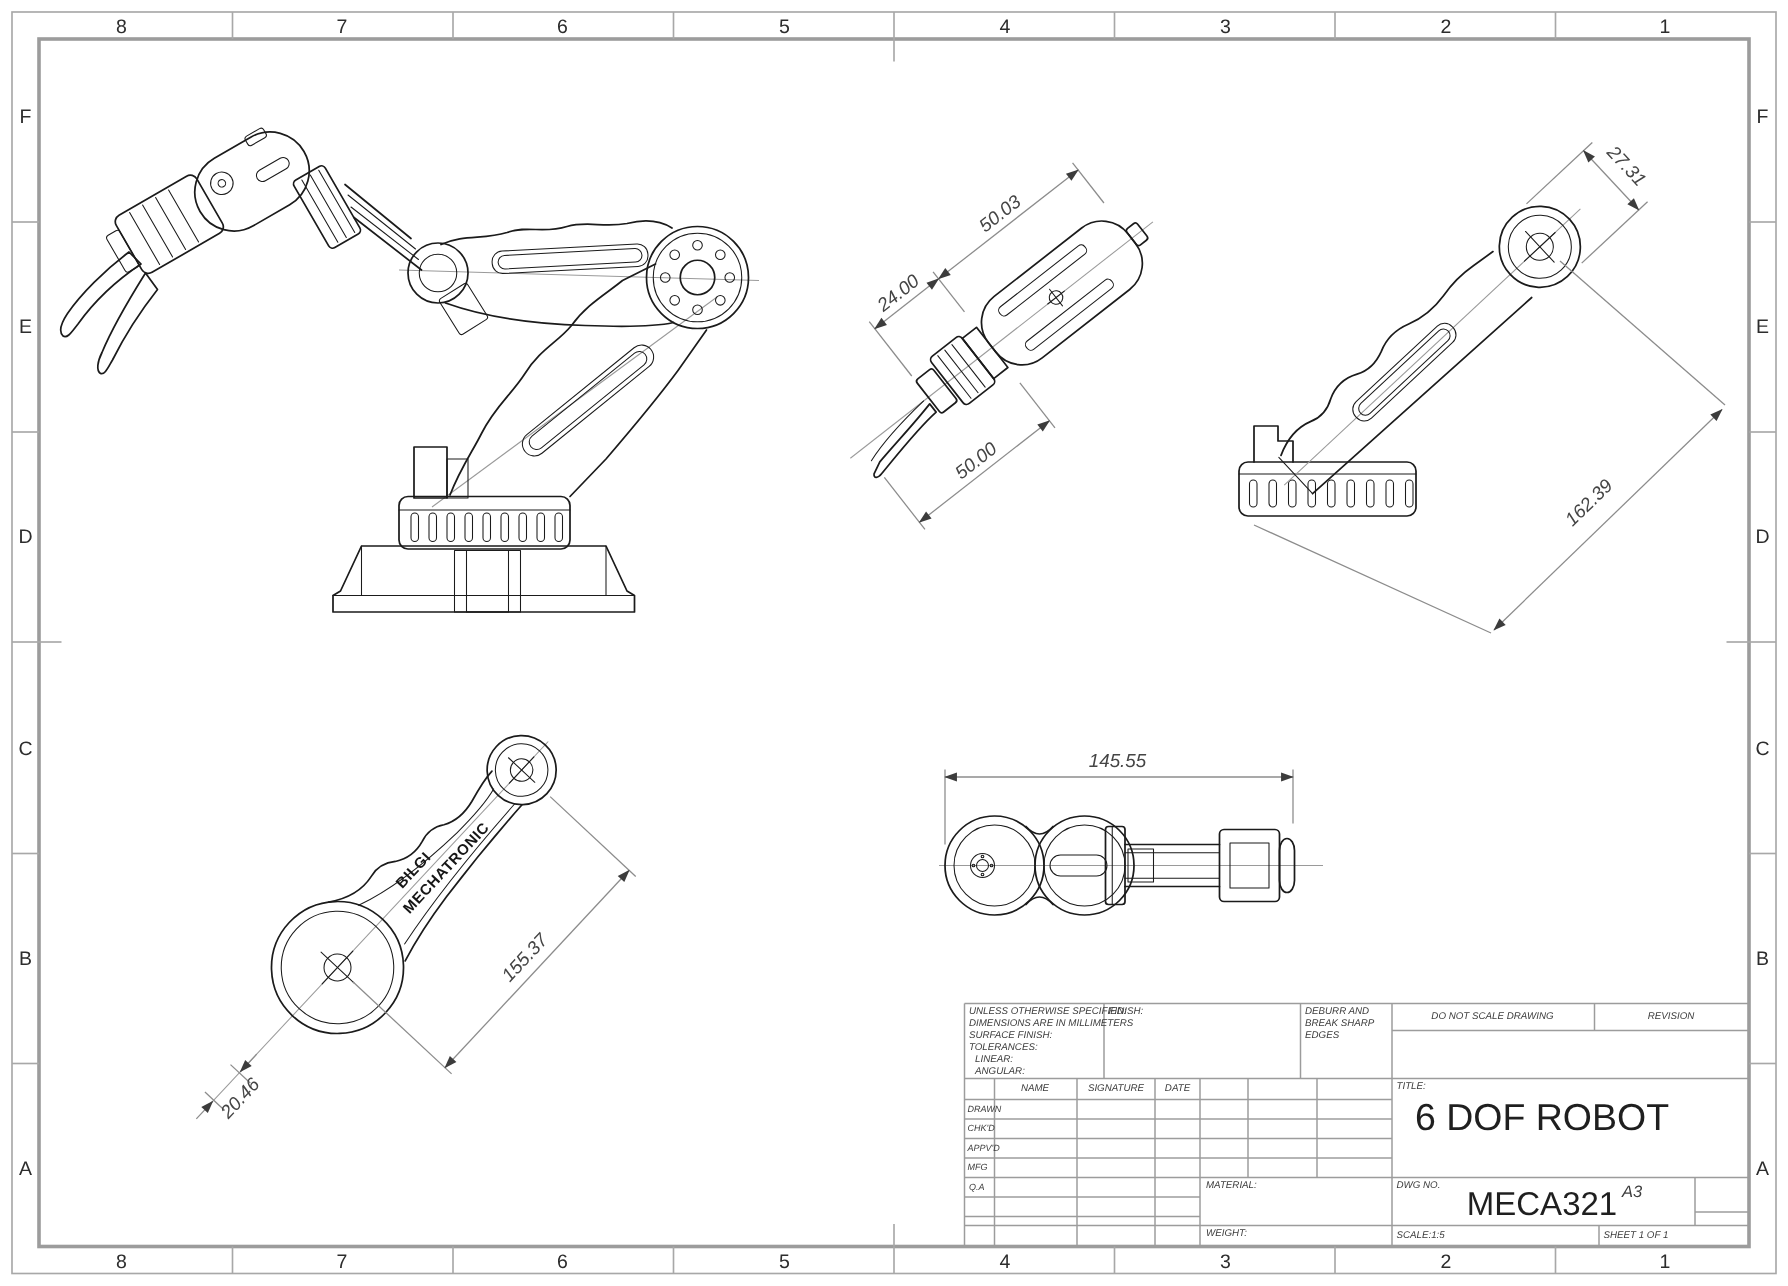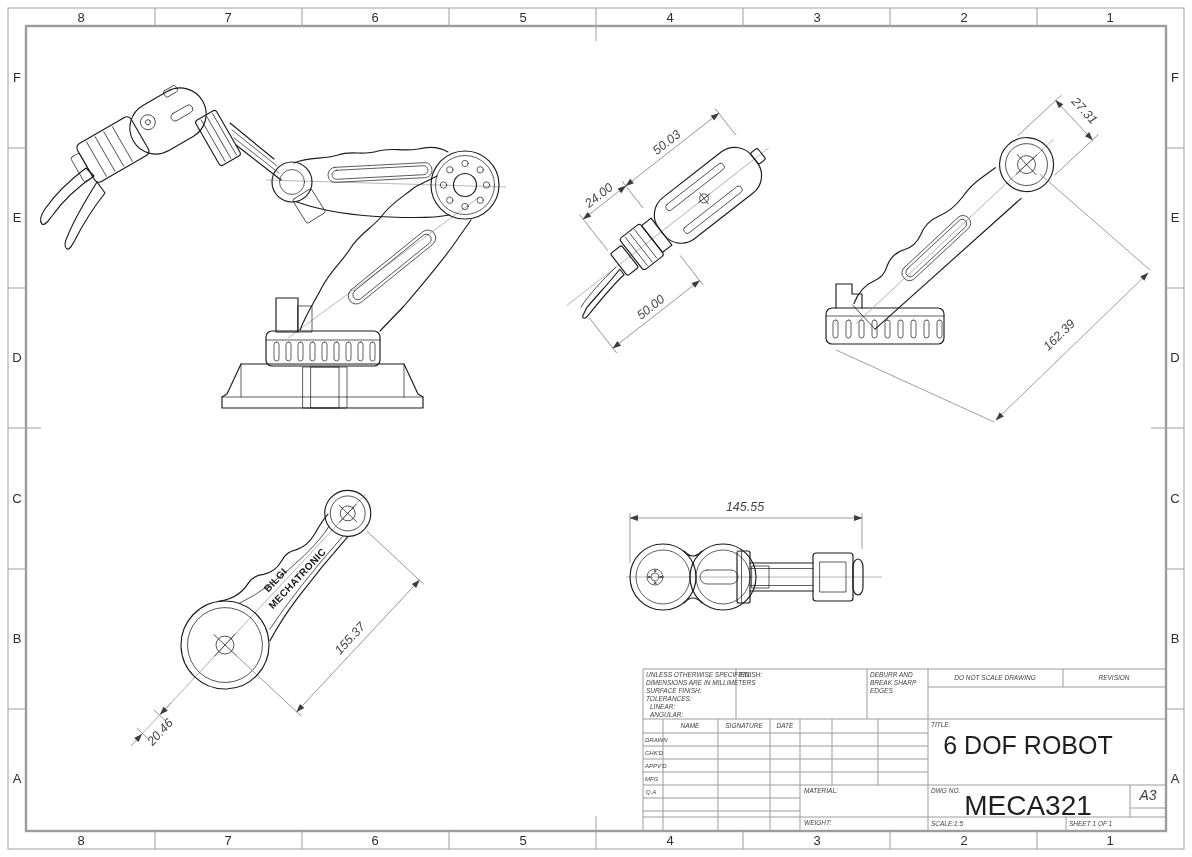--- a/index.html
+++ b/index.html
@@ -386,18 +386,18 @@
     <div class="tb" style="left:645px;top:736px;font-size:6px;">DRAWN</div>
     <div class="tb" style="left:645px;top:749px;font-size:6px;">CHK'D</div>
     <div class="tb" style="left:645px;top:762px;font-size:6px;">APPV'D</div>
     <div class="tb" style="left:645px;top:775px;font-size:6px;">MFG</div>
     <div class="tb" style="left:646px;top:788px;font-size:6px;">Q.A</div>
     <div class="tb" style="left:931px;top:721px;">TITLE:</div>
     <div class="tbBig" style="left:1028px;top:731px;font-size:25px;">6 DOF ROBOT</div>
     <div class="tb" style="left:804px;top:787px;">MATERIAL:</div>
     <div class="tb" style="left:804px;top:819px;">WEIGHT:</div>
     <div class="tb" style="left:931px;top:787px;">DWG NO.</div>
-    <div class="tbBig" style="left:1028px;top:790px;font-size:28px;">MECA321</div>
-    <div class="tb tbc" style="left:1148px;top:791px;font-size:14px;">A3</div>
+    <div class="tbBig" style="left:1028px;top:790px;font-size:22px;">MECA321</div>
+    <div class="tb tbc" style="left:1088px;top:791px;font-size:11px;">A3</div>
     <div class="tb" style="left:931px;top:820px;">SCALE:1:5</div>
     <div class="tb" style="left:1069px;top:820px;">SHEET 1 OF 1</div>
   </div>
 </div>
 
 </body></html>

